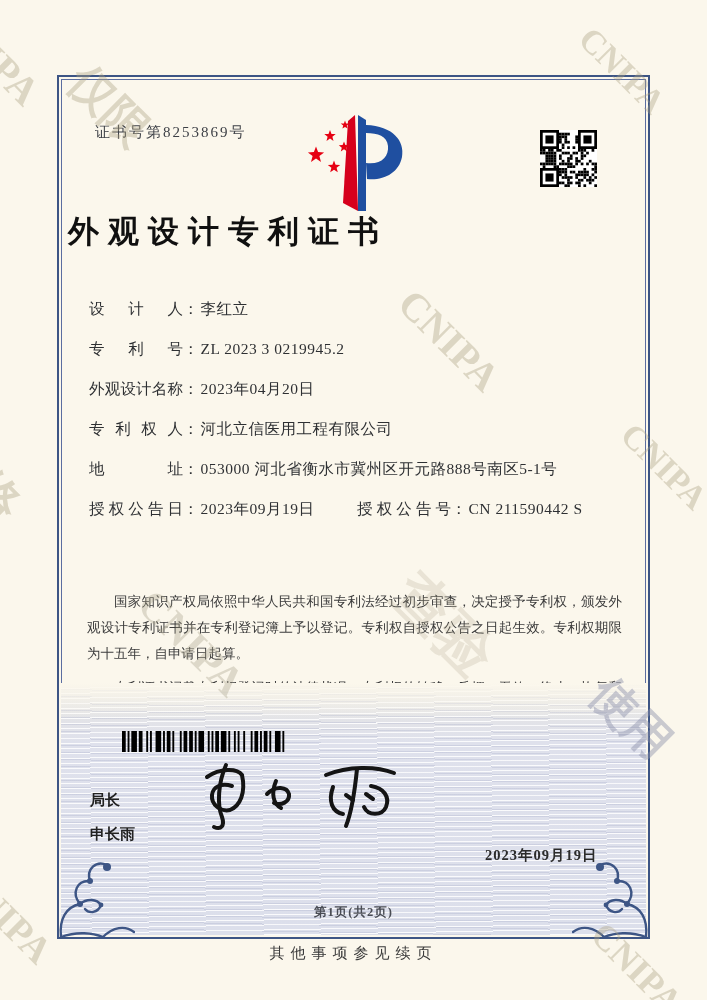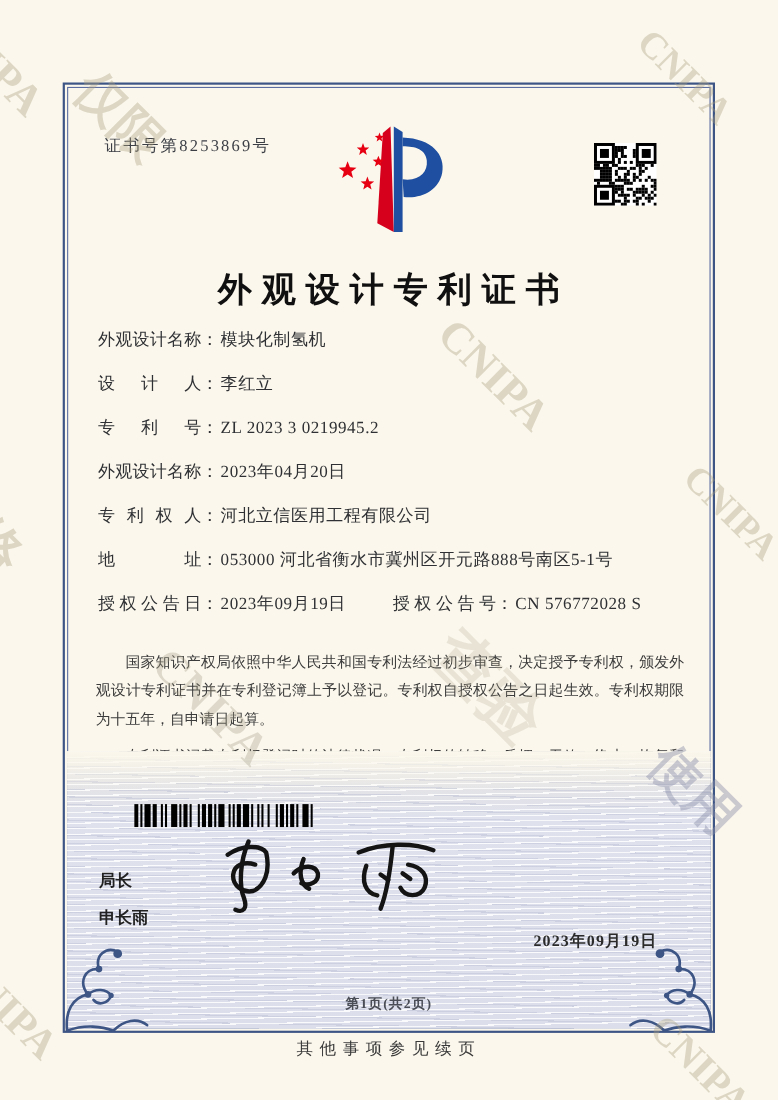--- a/index.html
+++ b/index.html
@@ -32,22 +32,22 @@
     border:2px solid #3D5585;z-index:2;box-sizing:border-box;background:transparent;padding-left:20px;
   }
   .frame-inner{position:absolute;inset:2px;border:1px solid #5B6DA0;pointer-events:none;}
 
   .cert-no{position:absolute;left:36px;top:46px;font-size:15px;letter-spacing:2px;color:#3C3F45;}
 
   .logo{position:absolute;left:240px;top:36px;}
   .qr{position:absolute;left:481px;top:53px;}
 
   .title{
-    position:absolute;left:0;right:0;top:134px;text-align:center;
-    font-size:31px;font-weight:bold;letter-spacing:9px;text-indent:9px;color:#101010;margin-top:32px;
+    position:absolute;left:0;right:0;top:134px;
+    font-size:31px;font-weight:bold;letter-spacing:9px;text-indent:9px;color:#101010;
   }
 
   
   .fields{position:absolute;left:30px;top:222px;right:26px;}
   .frow{height:22px;margin-bottom:18px;font-size:15.5px;color:#2E3033;position:relative;}
   .flabel{display:inline-block;width:94px;text-align:justify;text-align-last:justify;vertical-align:bottom;}
   .colon{margin-right:2px;}
   .fvalue{letter-spacing:0.5px;}
   .grant-no{position:absolute;left:268px;top:0;}
 
@@ -270,41 +270,38 @@
         <rect x="0" y="38" width="19" height="19" fill="#000"></rect>
         <rect x="2.7142857142857144" y="40.714285714285715" width="13.571428571428573" height="13.571428571428573" fill="#fff"></rect>
         <rect x="5.428571428571429" y="43.42857142857143" width="8.142857142857142" height="8.142857142857142" fill="#000"></rect>
       </g>
   </svg>
 
   <div class="title">外观设计专利证书</div>
 
   <div class="fields">
     <div class="frow">
-      <span class="flabel">外观设计名称</span><span class="colon">：</span><span class="fvalue">模块化制氢机</span>
-    </div>
-    <div class="frow">
       <span class="flabel">设计人</span><span class="colon">：</span><span class="fvalue">李红立</span>
     </div>
     <div class="frow">
       <span class="flabel">专利号</span><span class="colon">：</span><span class="fvalue">ZL 2023 3 0219945.2</span>
     </div>
     <div class="frow">
       <span class="flabel">外观设计名称</span><span class="colon">：</span><span class="fvalue">2023年04月20日</span>
     </div>
     <div class="frow">
       <span class="flabel">专利权人</span><span class="colon">：</span><span class="fvalue">河北立信医用工程有限公司</span>
     </div>
     <div class="frow">
       <span class="flabel">地址</span><span class="colon">：</span><span class="fvalue">053000 河北省衡水市冀州区开元路888号南区5-1号</span>
     </div>
     <div class="frow">
       <span class="flabel">授权公告日</span><span class="colon">：</span><span class="fvalue">2023年09月19日</span>
       <span class="grant-no">
-        <span class="flabel">授权公告号</span><span class="colon">：</span><span class="fvalue">CN 576772028 S</span>
+        <span class="flabel">授权公告号</span><span class="colon">：</span><span class="fvalue">CN 211590442 S</span>
       </span>
     </div>
   </div>
 
   <div class="paras">
     <p>国家知识产权局依照中华人民共和国专利法经过初步审查，决定授予专利权，颁发外观设计专利证书并在专利登记簿上予以登记。专利权自授权公告之日起生效。专利权期限为十五年，自申请日起算。</p>
     <p>专利证书记载专利权登记时的法律状况。专利权的转移、质押、无效、终止、恢复和专利权人的姓名或名称、国籍、地址变更等事项记载在专利登记簿上。</p>
   </div>
 
   <div class="panel">

